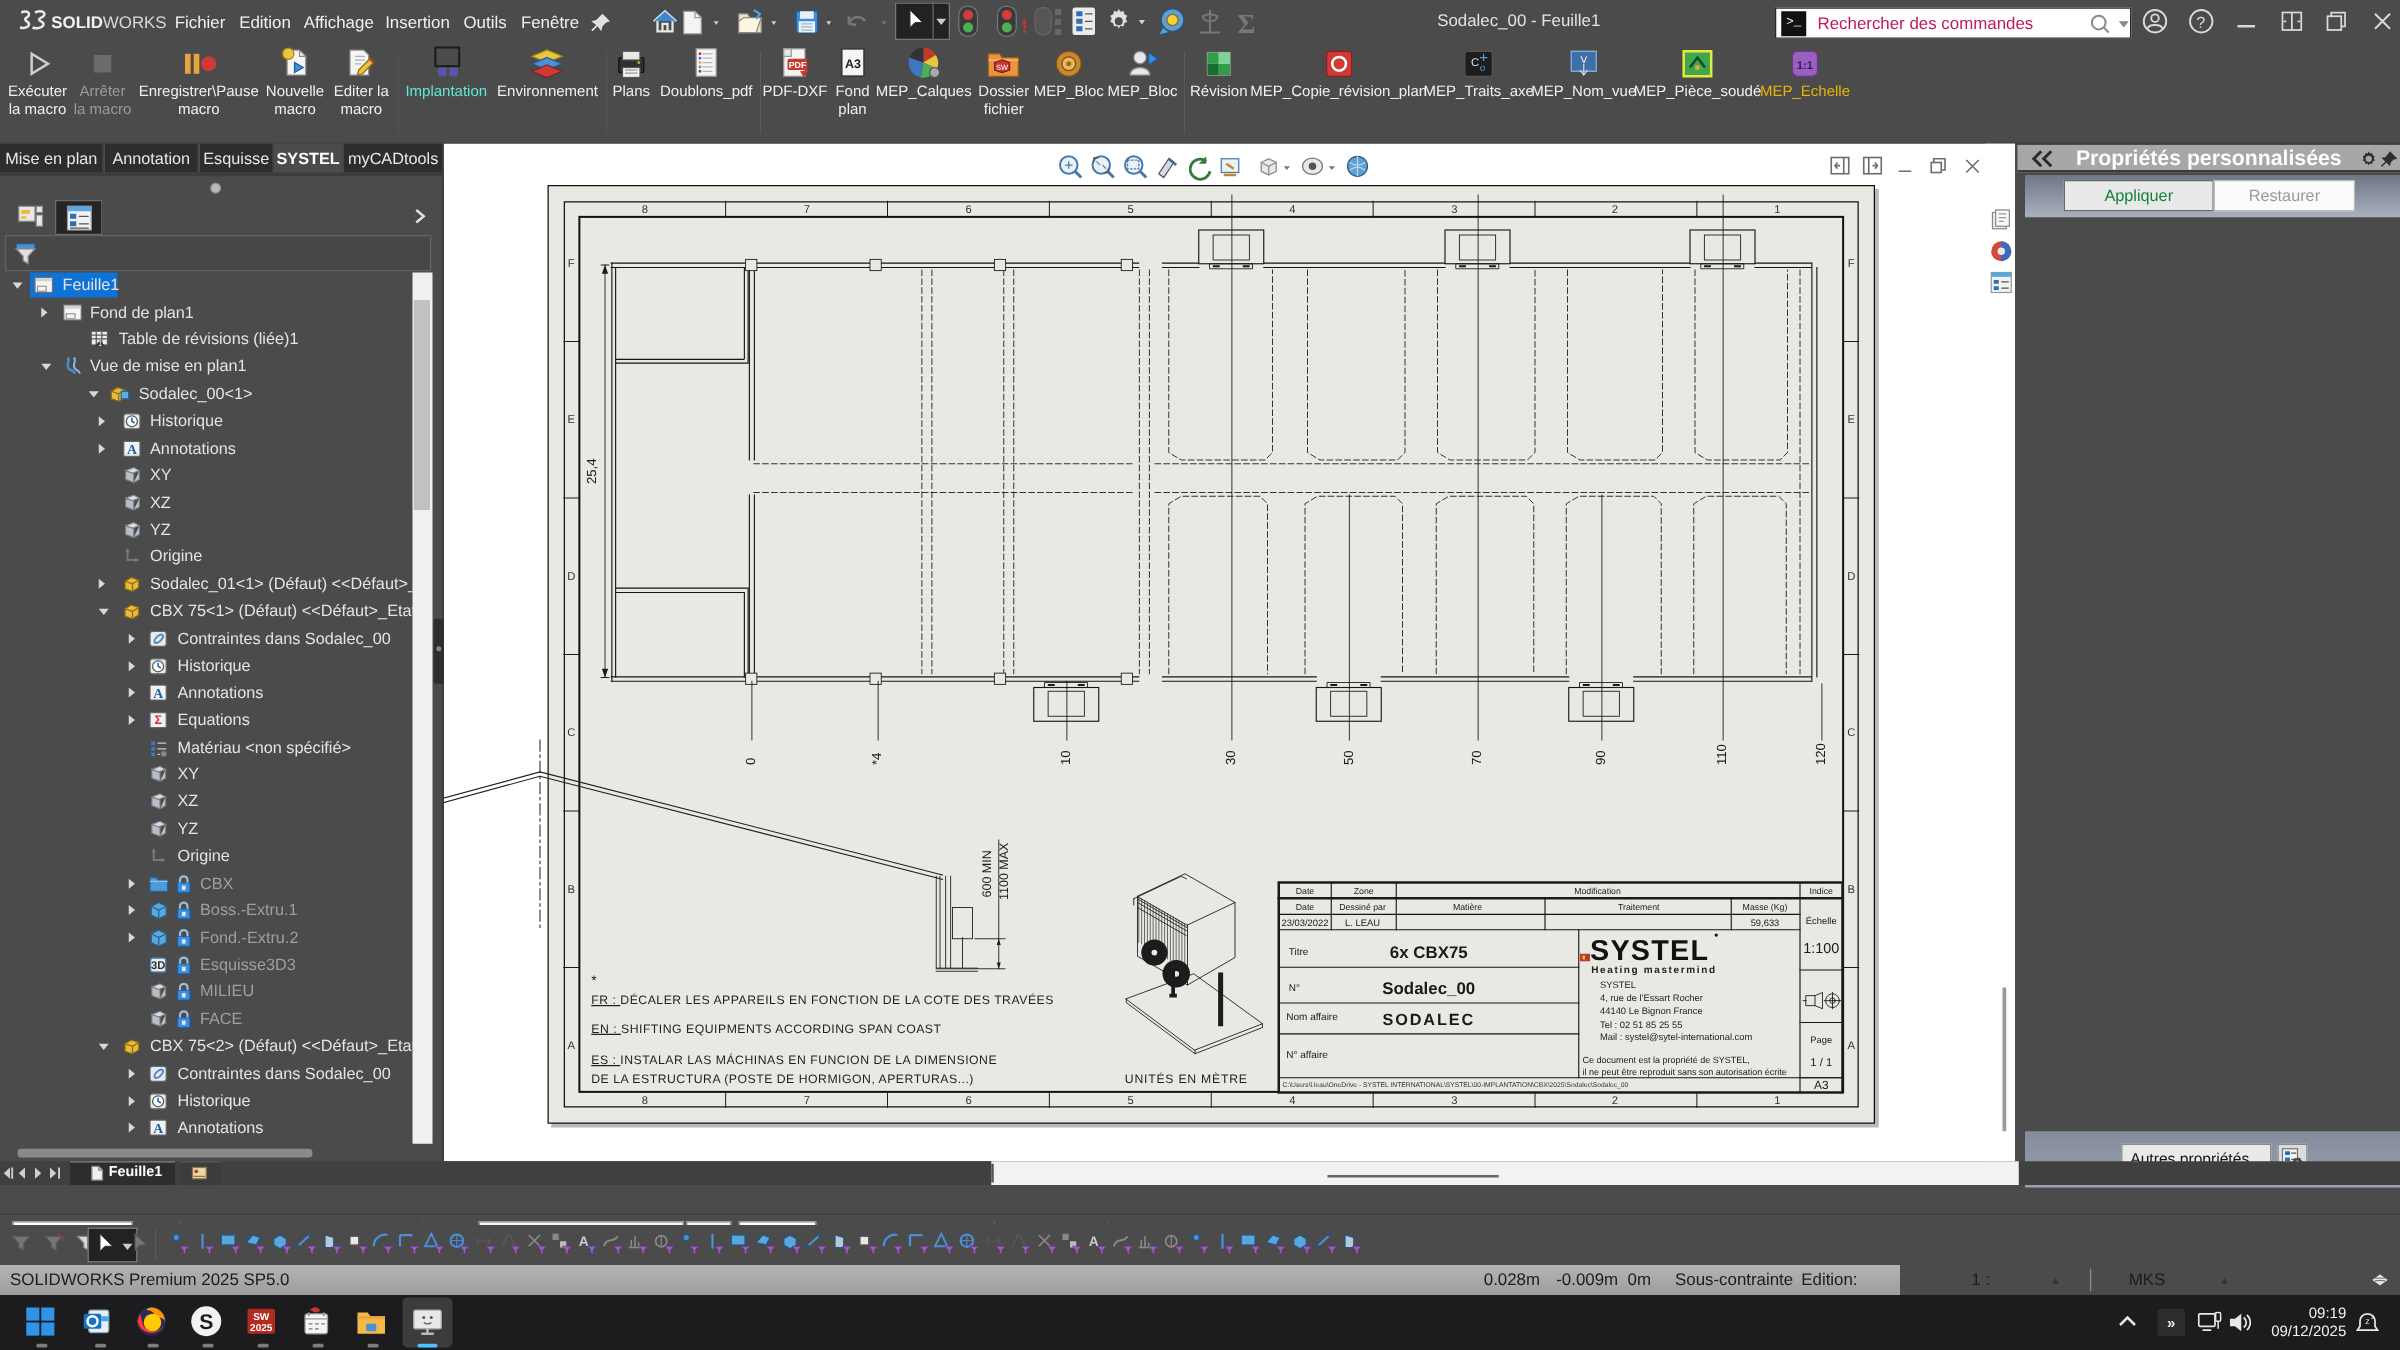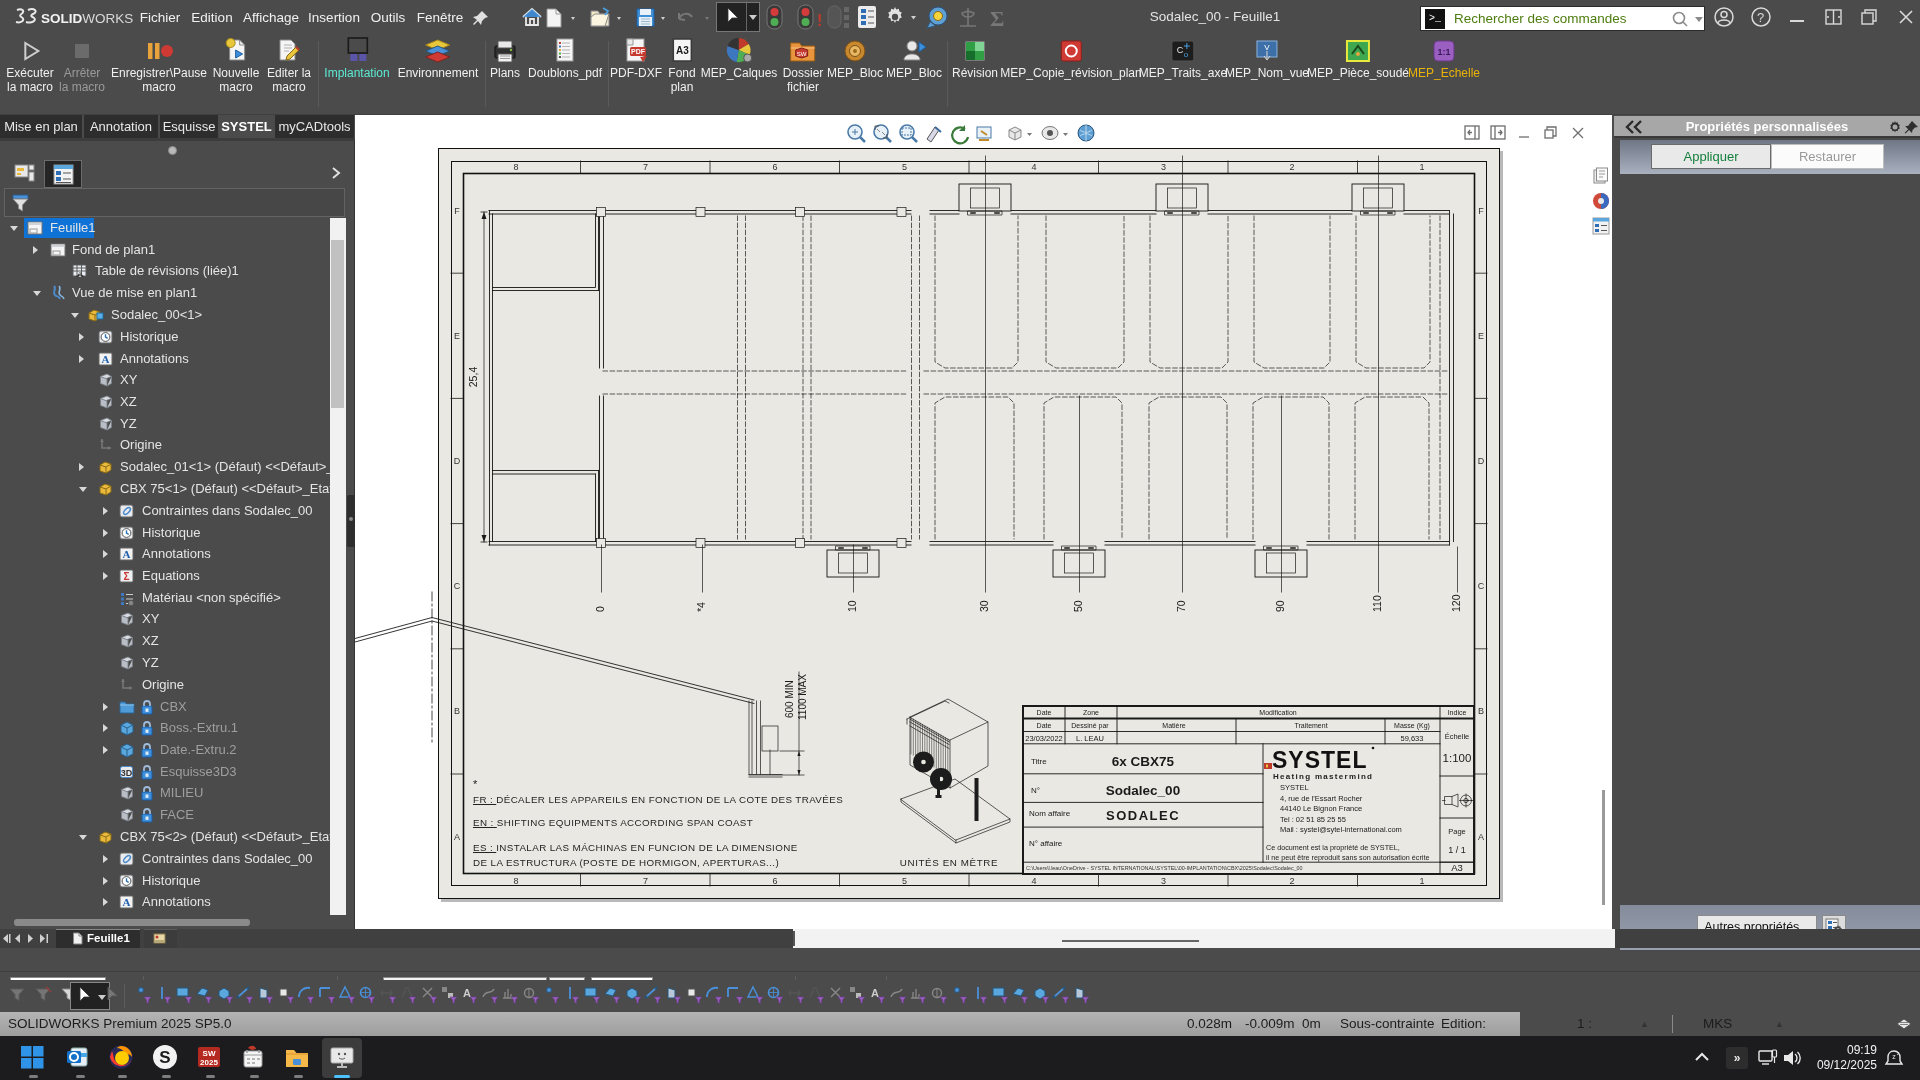--- a/index.html
+++ b/index.html
@@ -3,21 +3,21 @@
 *{margin:0;padding:0;box-sizing:border-box;}
 html,body{width:1920px;height:1080px;overflow:hidden;}
 body{font-family:"Liberation Sans",sans-serif;background:#4b4b4b;position:relative;}
 .abs{position:absolute;}
 
 #menubar{position:absolute;left:0;top:0;width:1920px;height:35px;background:#4b4b4b;color:#e8e8e8;}
 .menu{position:absolute;top:0;height:35px;line-height:35px;font-size:13.5px;color:#f0f0f0;}
 #title{position:absolute;top:0;height:35px;line-height:33px;font-size:13.5px;color:#e3e3e3;}
 #search{position:absolute;left:1420px;top:6px;width:285px;height:25px;background:#ffffff;border:1px solid #2a2a2a;}
 #search .termico{position:absolute;left:4px;top:2px;width:20px;height:20px;background:#111;color:#fff;font-size:10px;line-height:20px;text-align:center;font-family:"Liberation Mono",monospace;}
-#search .stxt{position:absolute;left:33px;top:0px;font-size:13.5px;color:#4d7c0f;line-height:24px;}
+#search .stxt{position:absolute;left:33px;top:0px;font-size:13.5px;color:#be185d;line-height:24px;}
 
 #ribbon{position:absolute;left:0;top:35px;width:1920px;height:80px;background:#4b4b4b;border-bottom:1px solid #404040;}
 .rbtn{position:absolute;top:2px;text-align:center;color:#f0f0f0;font-size:12px;}
 .rbtn .lbl{line-height:13.5px;white-space:pre;}
 .rbtn .ric{height:27px;display:flex;align-items:flex-end;justify-content:center;margin-bottom:3px;}
 .rsep{position:absolute;top:6px;width:1px;height:66px;background:#3c3c3c;border-right:1px solid #5a5a5a;}
 
 #tabbar{position:absolute;left:0;top:115px;width:355px;height:24px;background:#4b4b4b;}
 .ctab{position:absolute;top:0;height:23px;line-height:23px;font-size:13px;color:#e8e8e8;text-align:center;background:#2d2d2d;border-right:1px solid #4b4b4b;}
 .ctab.act{background:#4b4b4b;font-weight:bold;color:#fff;}
@@ -36,21 +36,21 @@
 #treescroll{position:absolute;left:330px;top:80px;width:16px;height:697px;background:#f1f1f1;}
 #treescroll .thumb{position:absolute;left:1px;top:22px;width:13px;height:168px;background:#c1c1c1;}
 #hscroll{position:absolute;left:0px;top:777px;width:330px;height:14px;background:#4b4b4b;}
 #hscroll .thumb{position:absolute;left:14px;top:4px;width:236px;height:7px;background:#8a8a8a;border-radius:3px;}
 
 #drawarea{position:absolute;left:355px;top:115px;width:1257px;height:814px;background:#ffffff;}
 
 #rightstrip{position:absolute;left:1588px;top:115px;width:24px;height:814px;background:#ffffff;}
 
 #palette{position:absolute;left:1614px;top:116px;width:306px;height:836px;background:#4a4a4a;}
-#palhead{position:absolute;left:0;top:0;width:306px;height:22px;background:#a7a7a7;color:#fdfdfd;font-weight:bold;font-size:13px;text-align:center;line-height:22px;border-bottom:2px solid #3a3a3a;}
+#palhead{position:absolute;left:0;top:0;width:306px;height:22px;background:#a7a7a7;color:#fdfdfd;font-weight:bold;font-size:17px;text-align:center;line-height:22px;border-bottom:2px solid #3a3a3a;}
 #palbtns{position:absolute;left:6px;top:24px;width:300px;height:34px;background:linear-gradient(#6f7787,#a9b1bf);}
 .palbtn{position:absolute;top:4px;height:25px;font-size:13px;text-align:center;line-height:23px;}
 #palbody{position:absolute;left:6px;top:58px;width:300px;height:731px;background:#4a4a4a;}
 #palfoot{position:absolute;left:6px;top:789px;width:300px;height:45px;background:linear-gradient(#848c9c,#9aa2b2);}
 
 #sheettabs{position:absolute;left:0;top:929px;width:1920px;height:19px;background:#404040;}
 
 #fmtbar{position:absolute;left:0;top:948px;width:1920px;height:32px;background:#4b4b4b;border-top:1px solid #3e3e3e;margin-top:23px;}
 .combo{position:absolute;background:#fff;border:1px solid #8a8a8a;font-size:12.5px;color:#222;}
 .combo .car{position:absolute;right:4px;top:8px;width:0;height:0;border-left:4px solid transparent;border-right:4px solid transparent;border-top:5px solid #555;}
@@ -974,21 +974,21 @@
         <span class="tx gray" style="left:160px;position:absolute">Boss.-Extru.1</span>
       </div>
       <div class="trow" style="left:0;top:521px;width:330px">
         <span class="exp cl" style="left:103px"></span>
         <svg class="abs" style="left:118px;top:2px" width="18" height="18">
           <use href="#cube"></use>
         </svg>
         <svg class="abs" style="left:138px;top:2px" width="18" height="18">
           <use href="#lock"></use>
         </svg>
-        <span class="tx gray" style="left:160px;position:absolute">Date.-Extru.2</span>
+        <span class="tx gray" style="left:160px;position:absolute">Fond.-Extru.2</span>
       </div>
       <div class="trow" style="left:0;top:543px;width:330px">
         <svg class="abs" style="left:118px;top:2px" width="18" height="18">
           <use href="#sk3d"></use>
         </svg>
         <svg class="abs" style="left:138px;top:2px" width="18" height="18">
           <use href="#lock"></use>
         </svg>
         <span class="tx gray" style="left:160px;position:absolute">Esquisse3D3</span>
       </div>

